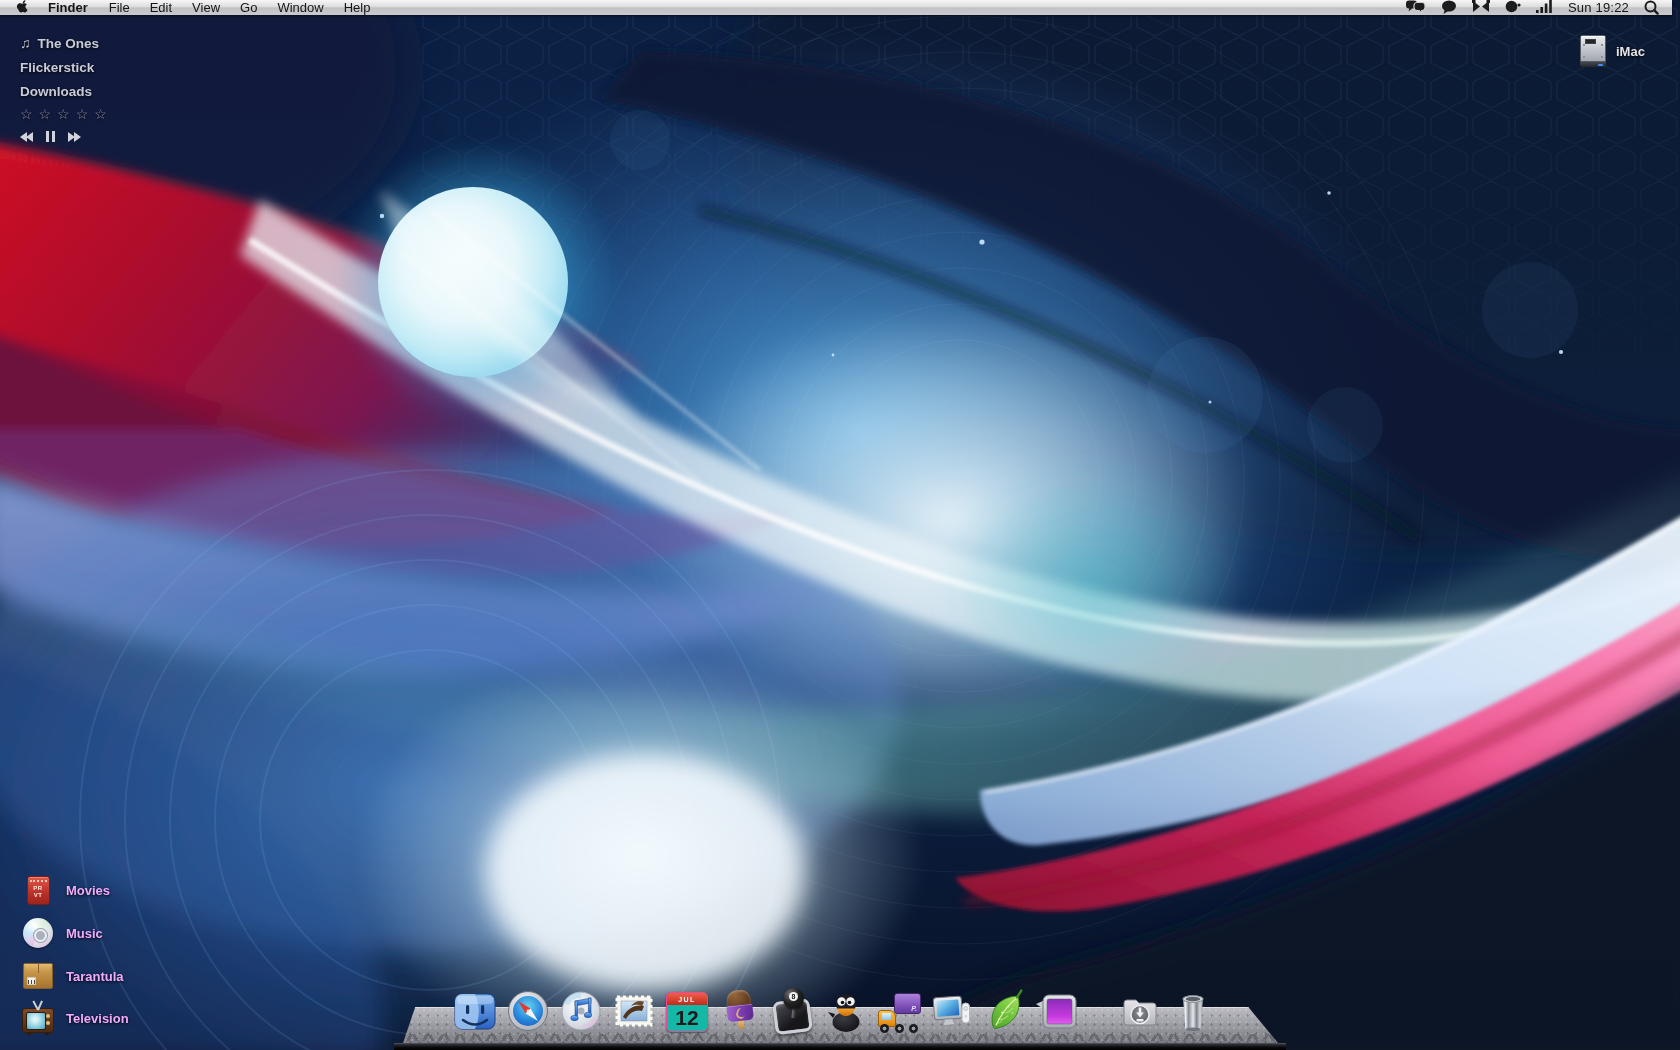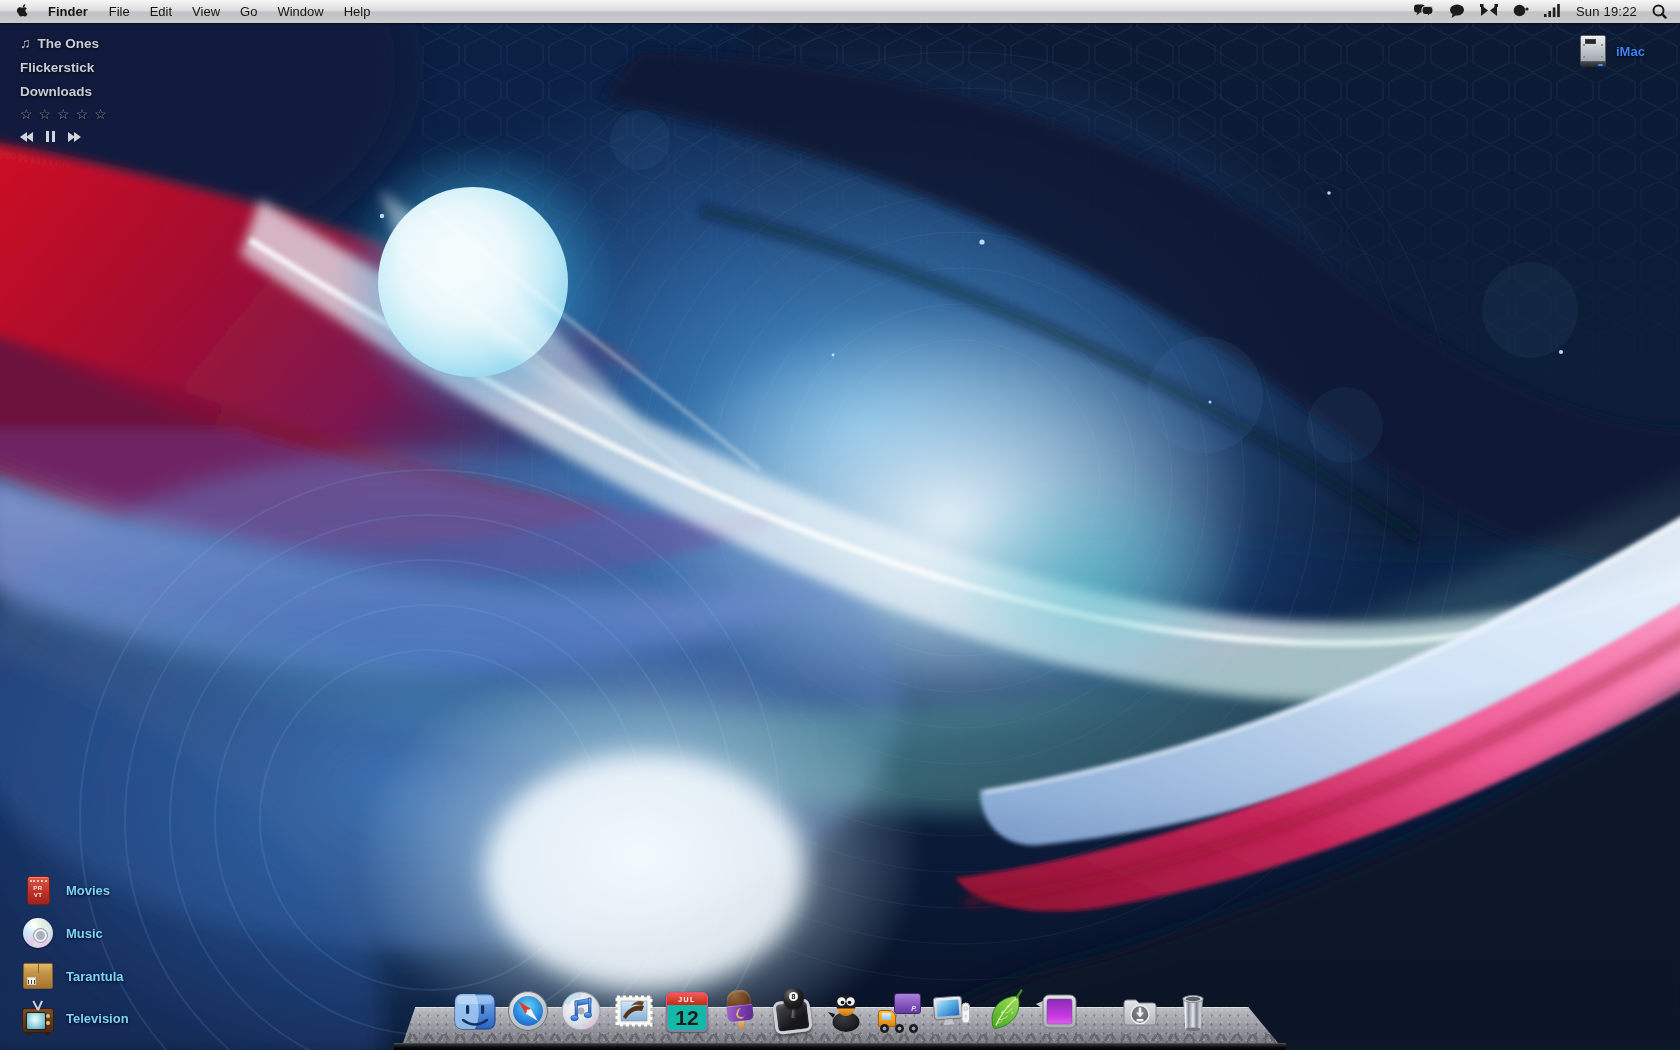--- a/index.html
+++ b/index.html
@@ -1,21 +1,21 @@
 <!DOCTYPE html>
 <html><head>
 <meta charset="utf-8">
 <style>
   html,body{margin:0;padding:0;width:1680px;height:1050px;overflow:hidden;background:#000;
     font-family:"Liberation Sans",sans-serif;-webkit-font-smoothing:antialiased;}
   .screen{position:absolute;inset:0;width:1680px;height:1050px;overflow:hidden;}
   .wallpaper{position:absolute;inset:0;z-index:0;}
 
   
-  .menubar{position:absolute;top:0;left:0;right:0;height:23px;z-index:60;
+  .menubar{position:absolute;top:0;left:0;right:8px;height:15px;z-index:60;
     background:linear-gradient(180deg,#f7f7f7 0%,#dcdcde 46%,#c2c2c6 52%,#cbcbcf 100%);
     box-shadow:0 1px 2px rgba(0,0,0,.55);display:flex;align-items:center;color:#151515;font-size:13px;}
   .mb-left{display:flex;align-items:center;padding-left:10px;}
   .apple-wrap{padding:0 8px 0 6px;display:flex;align-items:center;height:23px;}
   .menu-item{padding:0 10px;line-height:23px;white-space:nowrap;}
   .menu-item.app{font-weight:bold;padding:0 11px;}
   .mb-right{margin-left:auto;display:flex;gap:15px;padding-right:13px;}
   .mb-right svg{display:block;}
   .clock{font-size:13px;letter-spacing:.2px;}
 
@@ -38,25 +38,25 @@
   .imac{position:absolute;left:1580px;top:35px;z-index:10;display:flex;align-items:center;gap:10px;}
   .drive{width:26px;position:relative;}
   .drive-body{width:26px;height:27px;border-radius:2px 2px 0 0;border:1px solid #585c64;box-sizing:border-box;
     background:linear-gradient(180deg,#eceef0,#c2c6cc 55%,#a2a8b0);box-shadow:inset 0 1px 0 rgba(255,255,255,.8);position:relative;}
   .drive-slot{position:absolute;top:3px;left:4px;width:11px;height:5px;background:#24262c;border-radius:1px;
     box-shadow:inset 0 0 0 1px #3c4046;}
   .screw{position:absolute;width:2px;height:2px;border-radius:50%;background:#6e747c;box-shadow:0 0 1px #fff;}
   .s1{left:2px;top:8px}.s2{right:2px;top:8px}.s3{left:2px;bottom:3px}.s4{right:2px;bottom:3px}
   .drive-base{width:26px;height:5px;background:linear-gradient(180deg,#43474e,#24262b);border-radius:0 0 2px 2px;position:relative;}
   .drive-led{position:absolute;right:3px;top:1.5px;width:5px;height:2px;background:#3f8ef0;border-radius:1px;}
-  .imac-label{color:#3b82f6;font-size:13px;font-weight:bold;text-shadow:0 1px 3px rgba(0,0,0,.95);}
+  .imac-label{color:#e5e5e5;font-size:13px;font-weight:bold;text-shadow:0 1px 3px rgba(0,0,0,.95);}
 
   
   .desk-item{position:absolute;left:22px;height:32px;display:flex;align-items:center;gap:12px;z-index:10;}
-  .desk-label{color:#7dd3fc;font-size:13px;font-weight:bold;text-shadow:0 1px 3px rgba(0,0,0,.95);}
+  .desk-label{color:#f0abfc;font-size:13px;font-weight:bold;text-shadow:0 1px 3px rgba(0,0,0,.95);}
   .desk-ic{width:32px;height:32px;position:relative;display:flex;align-items:center;justify-content:center;}
   
   .ticket{width:23px;height:29px;border-radius:3px;background:linear-gradient(180deg,#e05848,#b83028 60%,#9c241e);
     border:1px solid #7c1a16;box-sizing:border-box;position:relative;box-shadow:inset 0 1px 0 rgba(255,255,255,.3);}
   .ticket-perf{position:absolute;top:3px;left:2px;right:2px;border-top:2px dotted rgba(255,230,220,.8);}
   .ticket-txt{position:absolute;top:8px;left:0;right:0;text-align:center;color:#ffe8da;font-size:6px;font-weight:bold;line-height:7px;letter-spacing:.5px;}
   
   .cd{width:30px;height:30px;border-radius:50%;position:relative;
     background:conic-gradient(from 200deg,rgba(244,170,226,.55) 0deg,rgba(160,216,248,.5) 70deg,rgba(255,255,255,0) 130deg,rgba(190,234,180,.35) 190deg,rgba(255,255,255,0) 250deg,rgba(246,196,230,.45) 320deg,rgba(255,255,255,0) 360deg),
     radial-gradient(circle at 38% 34%,#ffffff 14%,#f0f2f6 38%,#dde2ea 58%,#c9cfdb 78%,#bcc3d1 100%);

